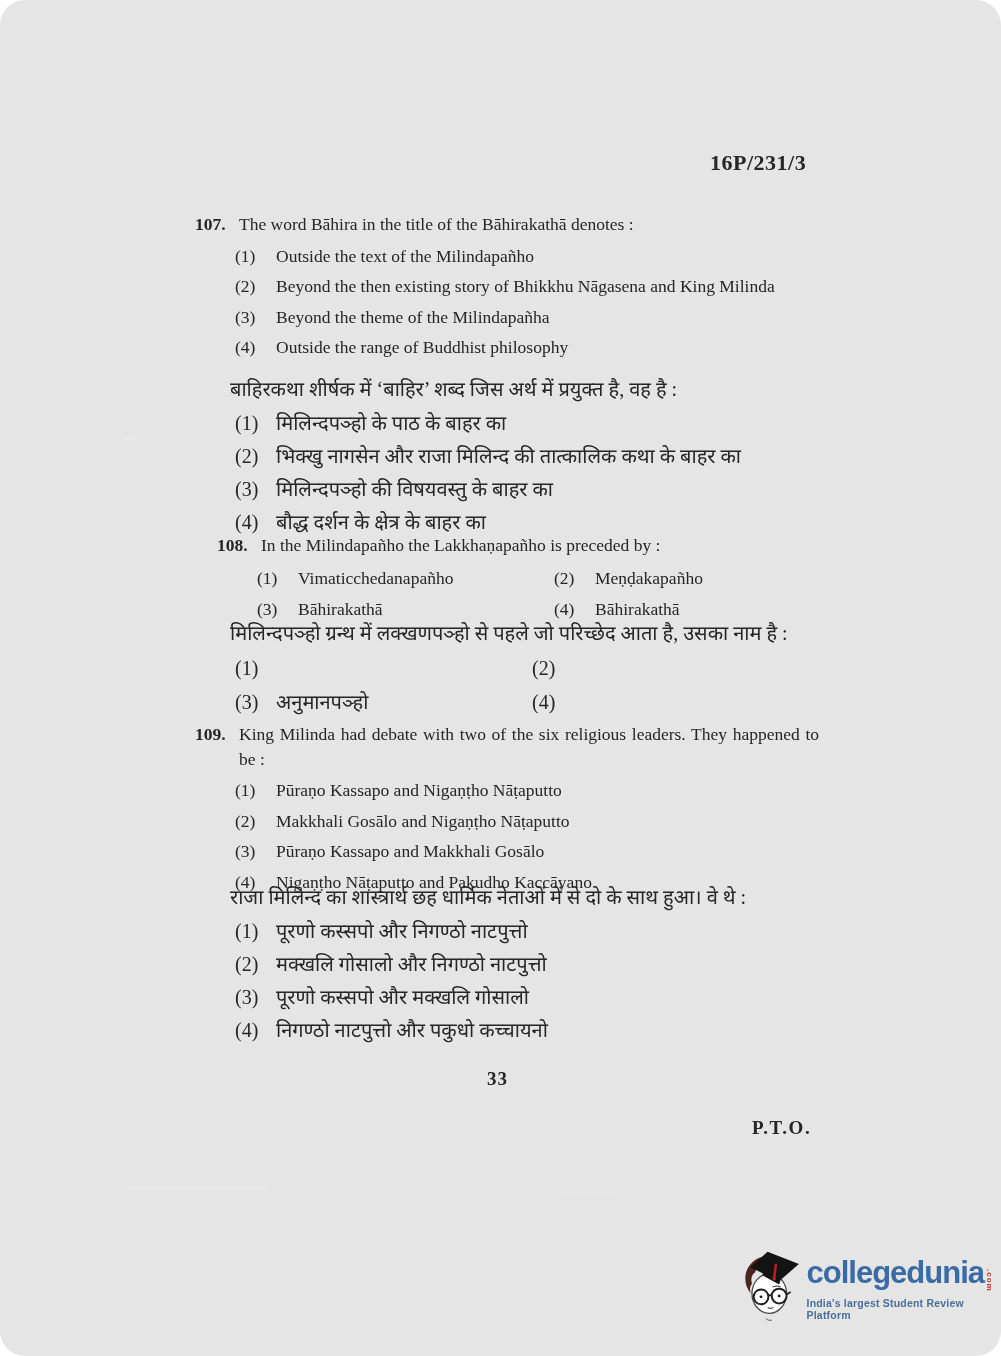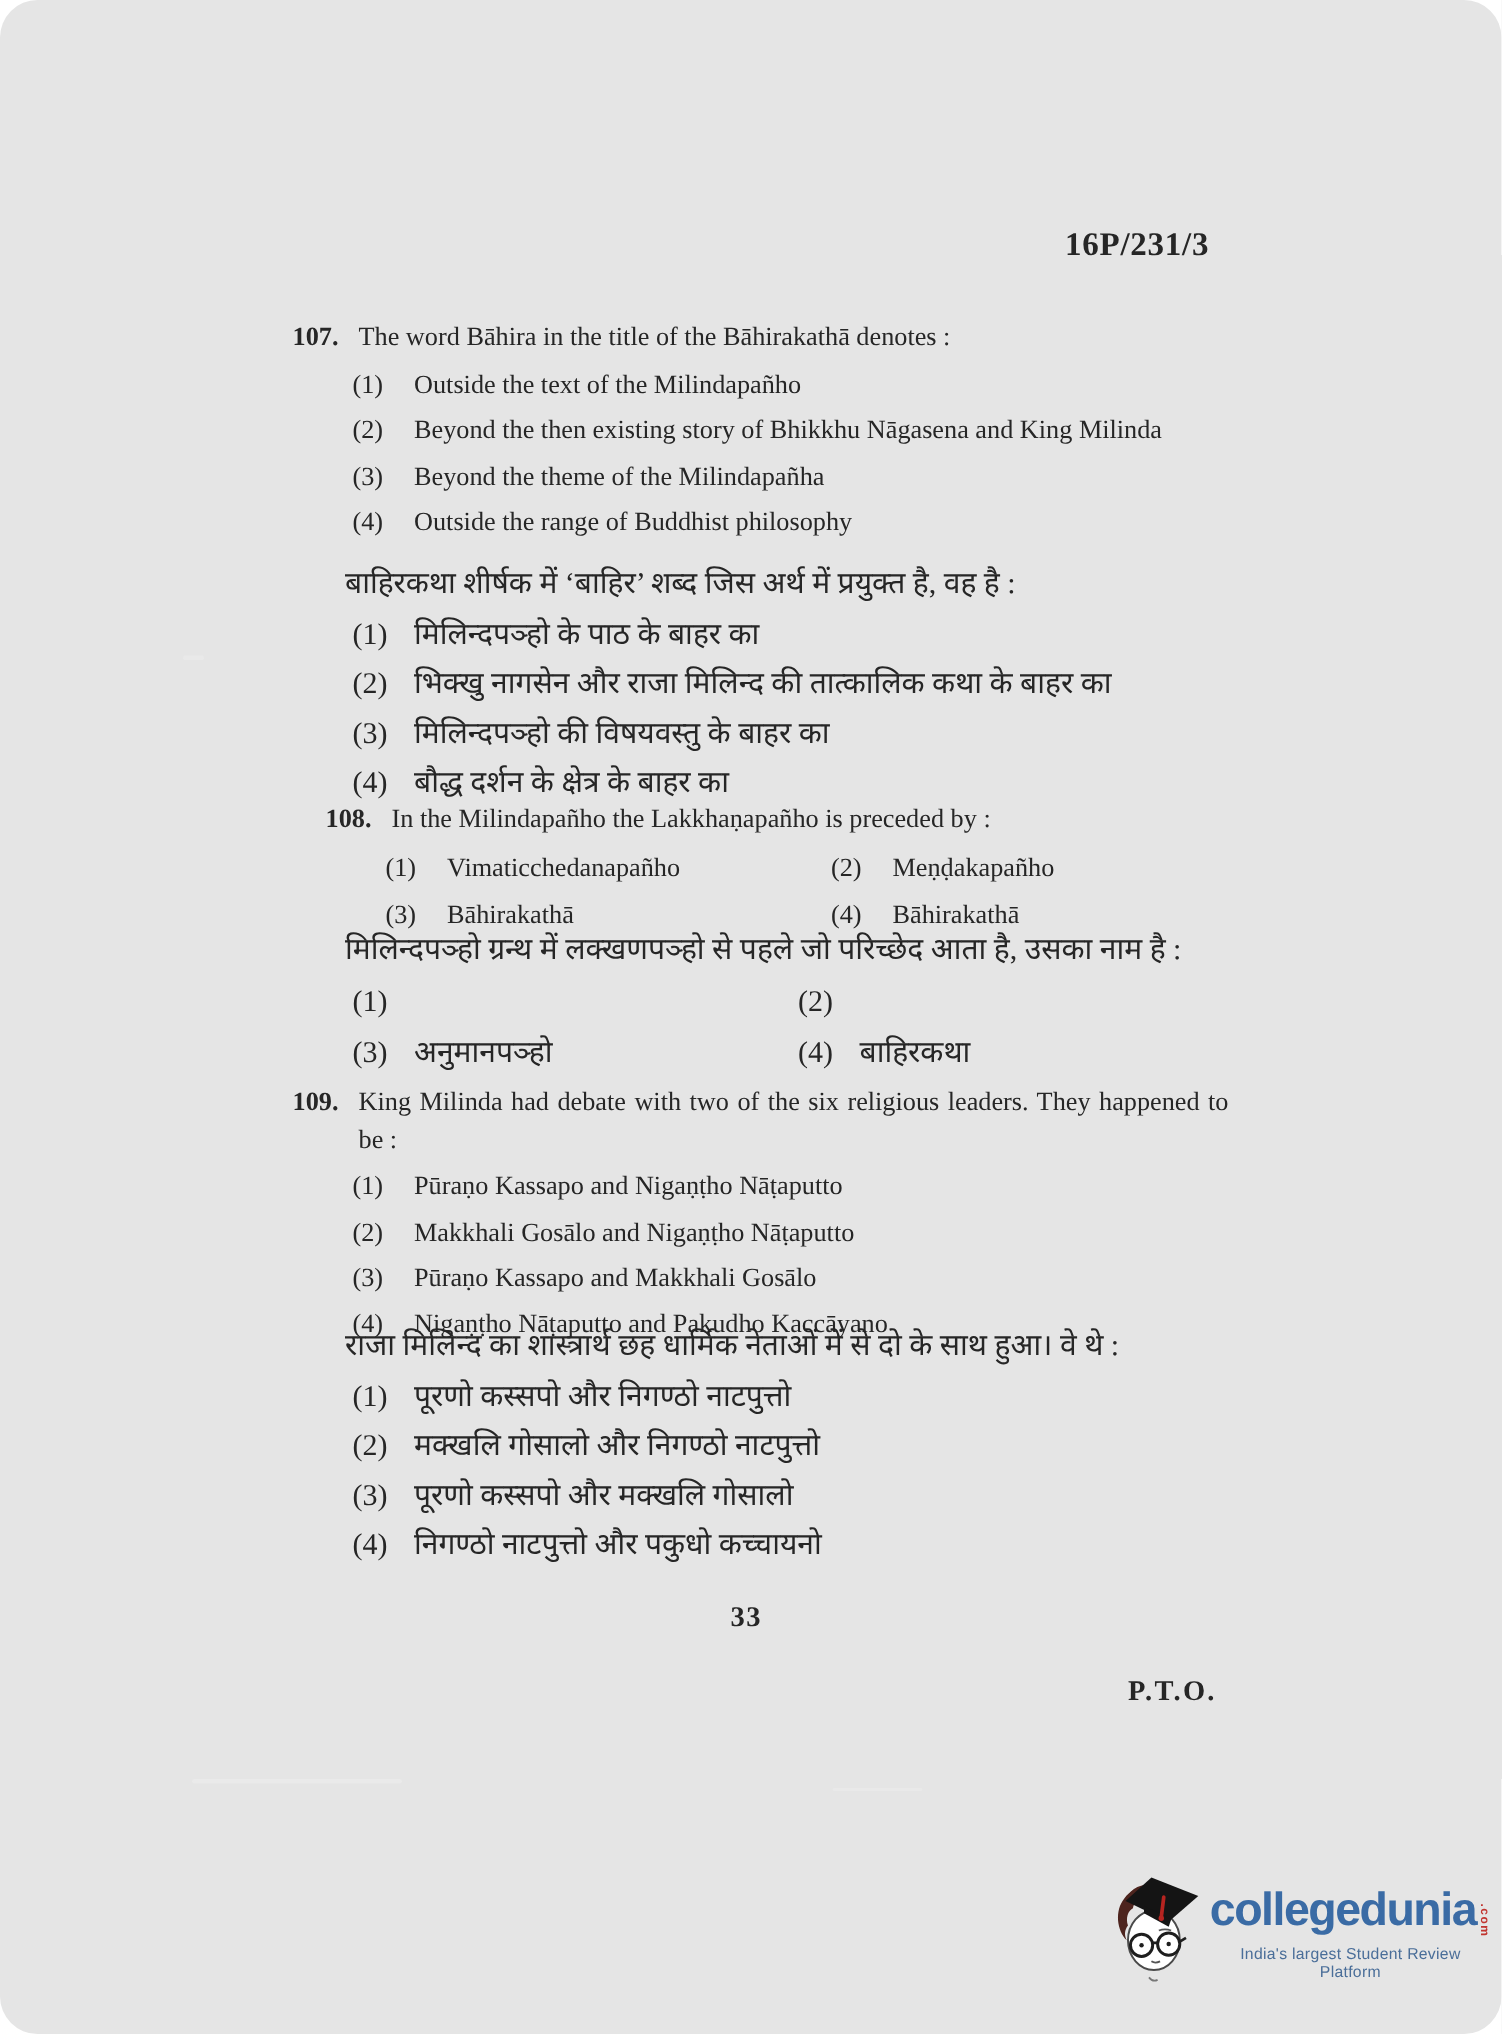--- a/index.html
+++ b/index.html
@@ -49,21 +49,21 @@
     font-family:"Liberation Sans","DejaVu Sans",sans-serif;
     font-weight:bold;font-size:31px;line-height:1;letter-spacing:-1px;
   }
   .logo-tld{
     font-family:"Liberation Sans","DejaVu Sans",sans-serif;
     writing-mode:vertical-rl;font-size:8px;font-weight:bold;
     margin-top:12px;margin-left:1px;letter-spacing:1px;
   }
   .logo-tagline{
     font-family:"Liberation Sans","DejaVu Sans",sans-serif;
-    font-size:10.5px;font-weight:normal;margin-top:5px;letter-spacing:.2px;text-align:center;
+    font-size:10.5px;font-weight:bold;margin-top:5px;letter-spacing:.2px;
   }
 
   
   .artifact{background:#ededed;border-radius:2px;}
 </style>
 </head>
 <body>
 
 <div class="page">
 
@@ -149,21 +149,20 @@
       </div>
       <div class="opt">
         <span class="optnum">(2)</span>
       </div>
       <div class="opt">
         <span class="optnum">(3)</span>
         <span class="opttext">अनुमानपञ्हो</span>
       </div>
       <div class="opt">
         <span class="optnum">(4)</span>
-        <span class="opttext">बाहिरकथा</span>
       </div>
     </div>
   </section>
 
   <section class="abs en" style="top:722px;left:195px;width:665px;">
     <div class="qline">
       <span class="qnum">109.</span>
       <span class="qtext qtext-wrap">King Milinda had debate with two of the six religious leaders. They happened to be :</span>
     </div>
     <div class="opts">

